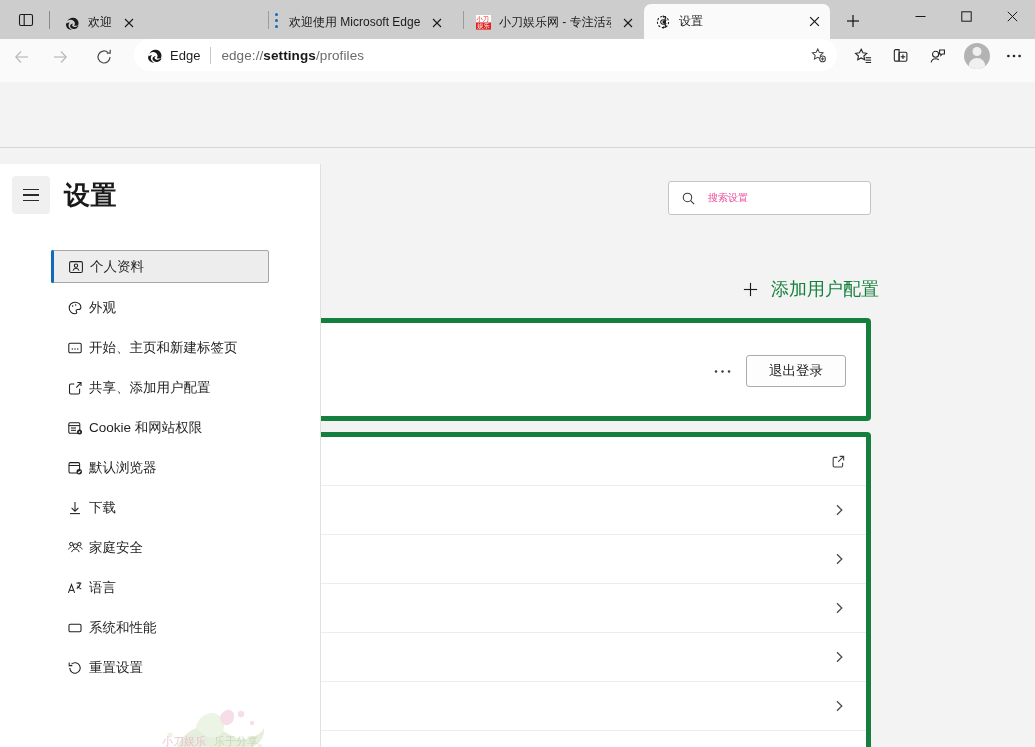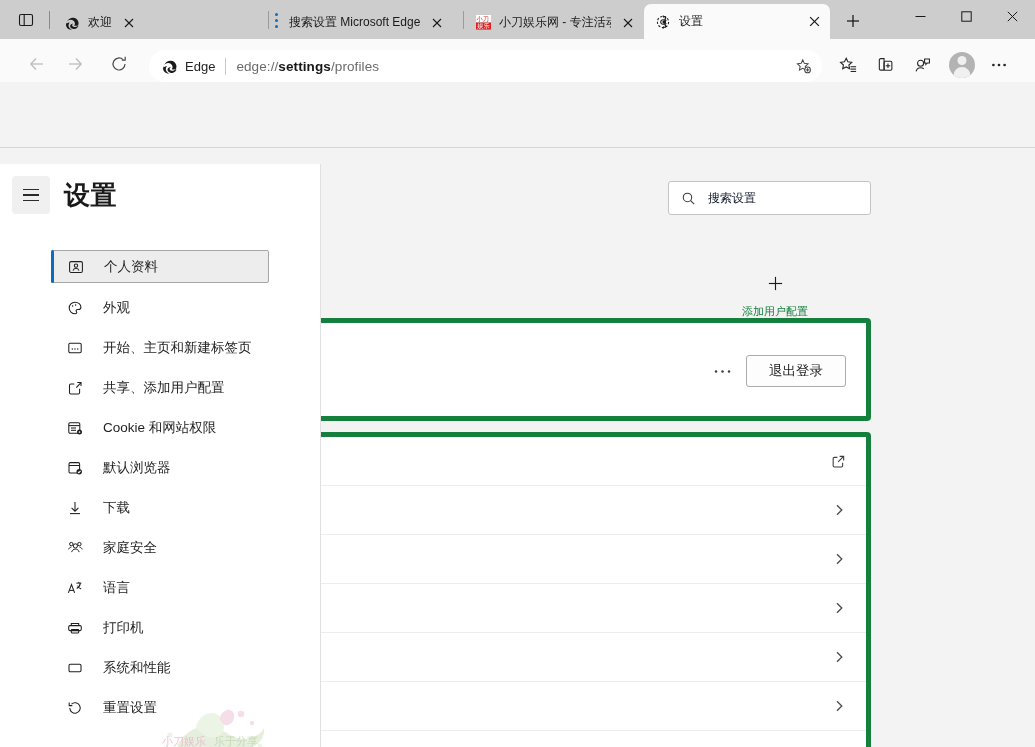--- a/index.html
+++ b/index.html
@@ -89,22 +89,22 @@
     align-items: center; justify-content: center; gap: 3px;
     margin-bottom: 11px;
   }
   .vertdots i { width: 3px; height: 3px; border-radius: 50%; background: #0f6cbd; display:block; }
 
   
   .navbar {
     position: absolute; left: 0; top: 39px;
     width: 1035px; height: 43px;
     background: #fafafa;
-    display: flex; align-items: flex-end;
-    padding: 0 19px;
+    display: flex; align-items: flex-start;
+    padding: 0 4px;
   }
   .navbtn {
     width: 36px; height: 36px;
     display: flex; align-items: center; justify-content: center;
     border-radius: 4px;
     color: #4a4a4a;
     margin-right: 2px;
   }
   .navbtn.disabled { color: #b9b9b9; }
   .omnibox {
@@ -178,27 +178,27 @@
   .search-box {
     position: absolute; left: 668px; top: 99px;
     width: 203px; height: 34px;
     background: #ffffff;
     border: 1px solid #c4c4c4;
     border-radius: 3px;
     display: flex; align-items: center;
     padding-left: 12px;
   }
   .search-box .s-icon { color: #3a3a3a; display: flex; align-items: center; }
-  .search-ph { font-size: 12px; color: #0f172a; margin-left: 12px; }
+  .search-ph { font-size: 10px; color: #ec4899; margin-left: 12px; }
 
   .add-profile {
     position: absolute; left: 742px; top: 193px;
     height: 28px;
     display: flex; align-items: center; gap: 12px;
-    color: #15803d; font-size: 11px; flex-direction: column;
+    color: #15803d; font-size: 18px;
   }
   .plus { font-size: 20px; line-height: 1; color: #1b1b1b; font-weight: 300; }
 
   .card {
     position: absolute;
     background: #ffffff;
     border: 5px solid #15803d;
     border-radius: 4px;
   }
   #profile-card { left: 131px; top: 236px; width: 740px; height: 103px; }
@@ -262,21 +262,21 @@
     padding-left: 16px;
     font-size: 13.5px;
     color: #1f1f1f;
   }
   .navitem + .navitem { margin-top: 9px; }
   .navitem .nav-ico {
     width: 22px; flex: 0 0 22px;
     display: flex; align-items: center; justify-content: flex-start;
     color: #1f1f1f;
   }
-  .navitem .nav-label { margin-left: 14px; white-space: nowrap; }
+  .navitem .nav-label { margin-left: 0; white-space: nowrap; }
   .navitem.selected {
     background: #ededed;
     border: 1px solid #a6a6a6;
     border-radius: 2px;
     height: 33px;
     margin-left: 51px;
     margin-right: 51px;
   }
   .navitem.selected::before {
     content: ""; position: absolute;
@@ -326,21 +326,21 @@
     </div>
     <div class="tab-sep"></div>
 
     <div class="vertdots">
         <i></i>
         <i></i>
         <i></i>
       </div>
 
     <div class="tab inactive" style="width:180px;padding-left:6px">
-      <span class="tab-title" style="max-width:140px">搜索设置 Microsoft Edge</span>
+      <span class="tab-title" style="max-width:140px">欢迎使用 Microsoft Edge</span>
       <span class="tab-close">
         <svg width="10" height="10" viewBox="0 0 10 10" stroke="#1a1a1a" stroke-width="1.1">
             <line x1="1" y1="1" x2="9" y2="9"></line>
             <line x1="9" y1="1" x2="1" y2="9"></line>
           </svg>
       </span>
     </div>
     <div class="tab-sep"></div>
 
     <div class="tab inactive" style="width:180px">
@@ -693,30 +693,20 @@
                 <line x1="2.5" y1="10.4" x2="6.6" y2="10.4"></line>
               <path d="M9.4 3.1h4.9"></path>
                 <path d="M11.8 2.1v1"></path>
               <path d="M13.3 3.1c-.3 2.6-1.7 4.5-3.6 5.4"></path>
               <path d="M10.6 5.6c.7 1.7 2 2.9 3.6 3.4"></path>
             </svg>
           </span>
           <span class="nav-label">语言</span>
         </div>
 
-        <div class="navitem">
-          <span class="nav-ico">
-            <svg width="16" height="16" viewBox="0 0 16 16" fill="none" stroke="#1f1f1f" stroke-width="1.05">
-              <path d="M4.3 5.6V3.4h7.4v2.2"></path>
-              <rect x="1.7" y="5.6" width="12.6" height="5" rx="1.3"></rect>
-              <rect x="4.3" y="9.6" width="7.4" height="3.3" rx=".6"></rect>
-            </svg>
-          </span>
-          <span class="nav-label">打印机</span>
-        </div>
 
         <div class="navitem">
           <span class="nav-ico">
             <svg width="16" height="16" viewBox="0 0 16 16" fill="none" stroke="#1f1f1f" stroke-width="1.05">
               <rect x="2" y="4.3" width="12" height="7.4" rx="1.2"></rect>
             </svg>
           </span>
           <span class="nav-label">系统和性能</span>
         </div>
 

